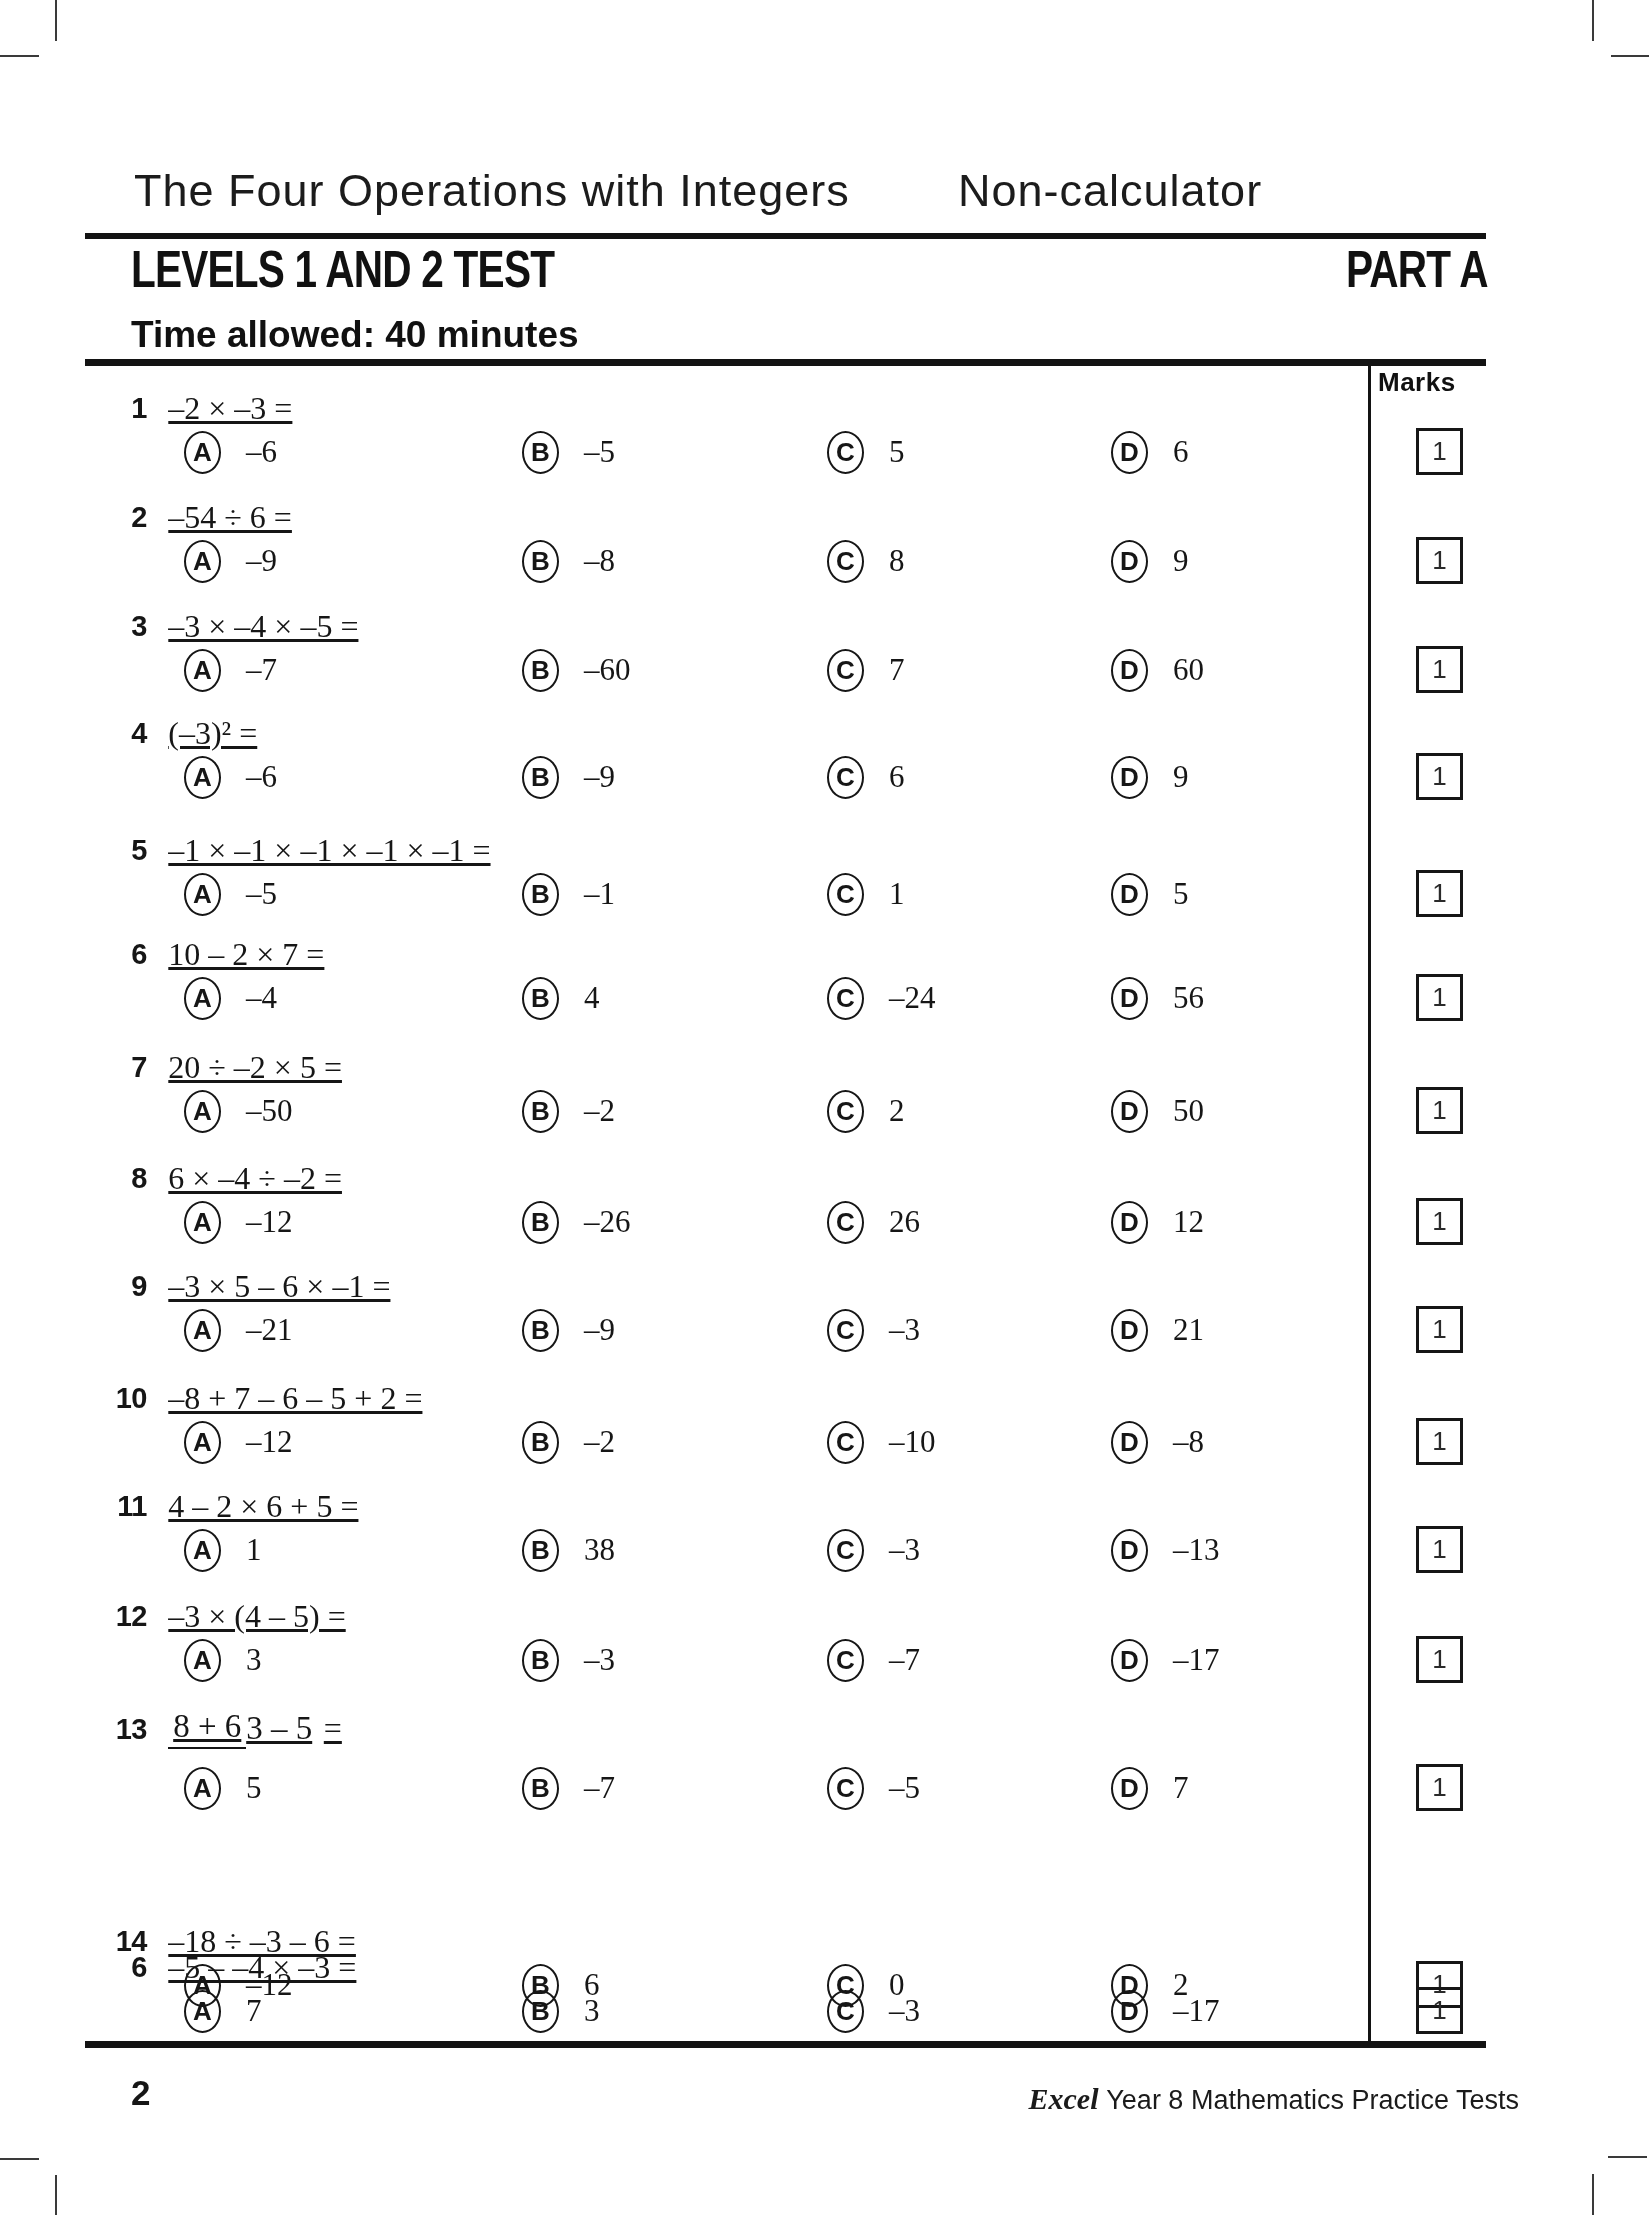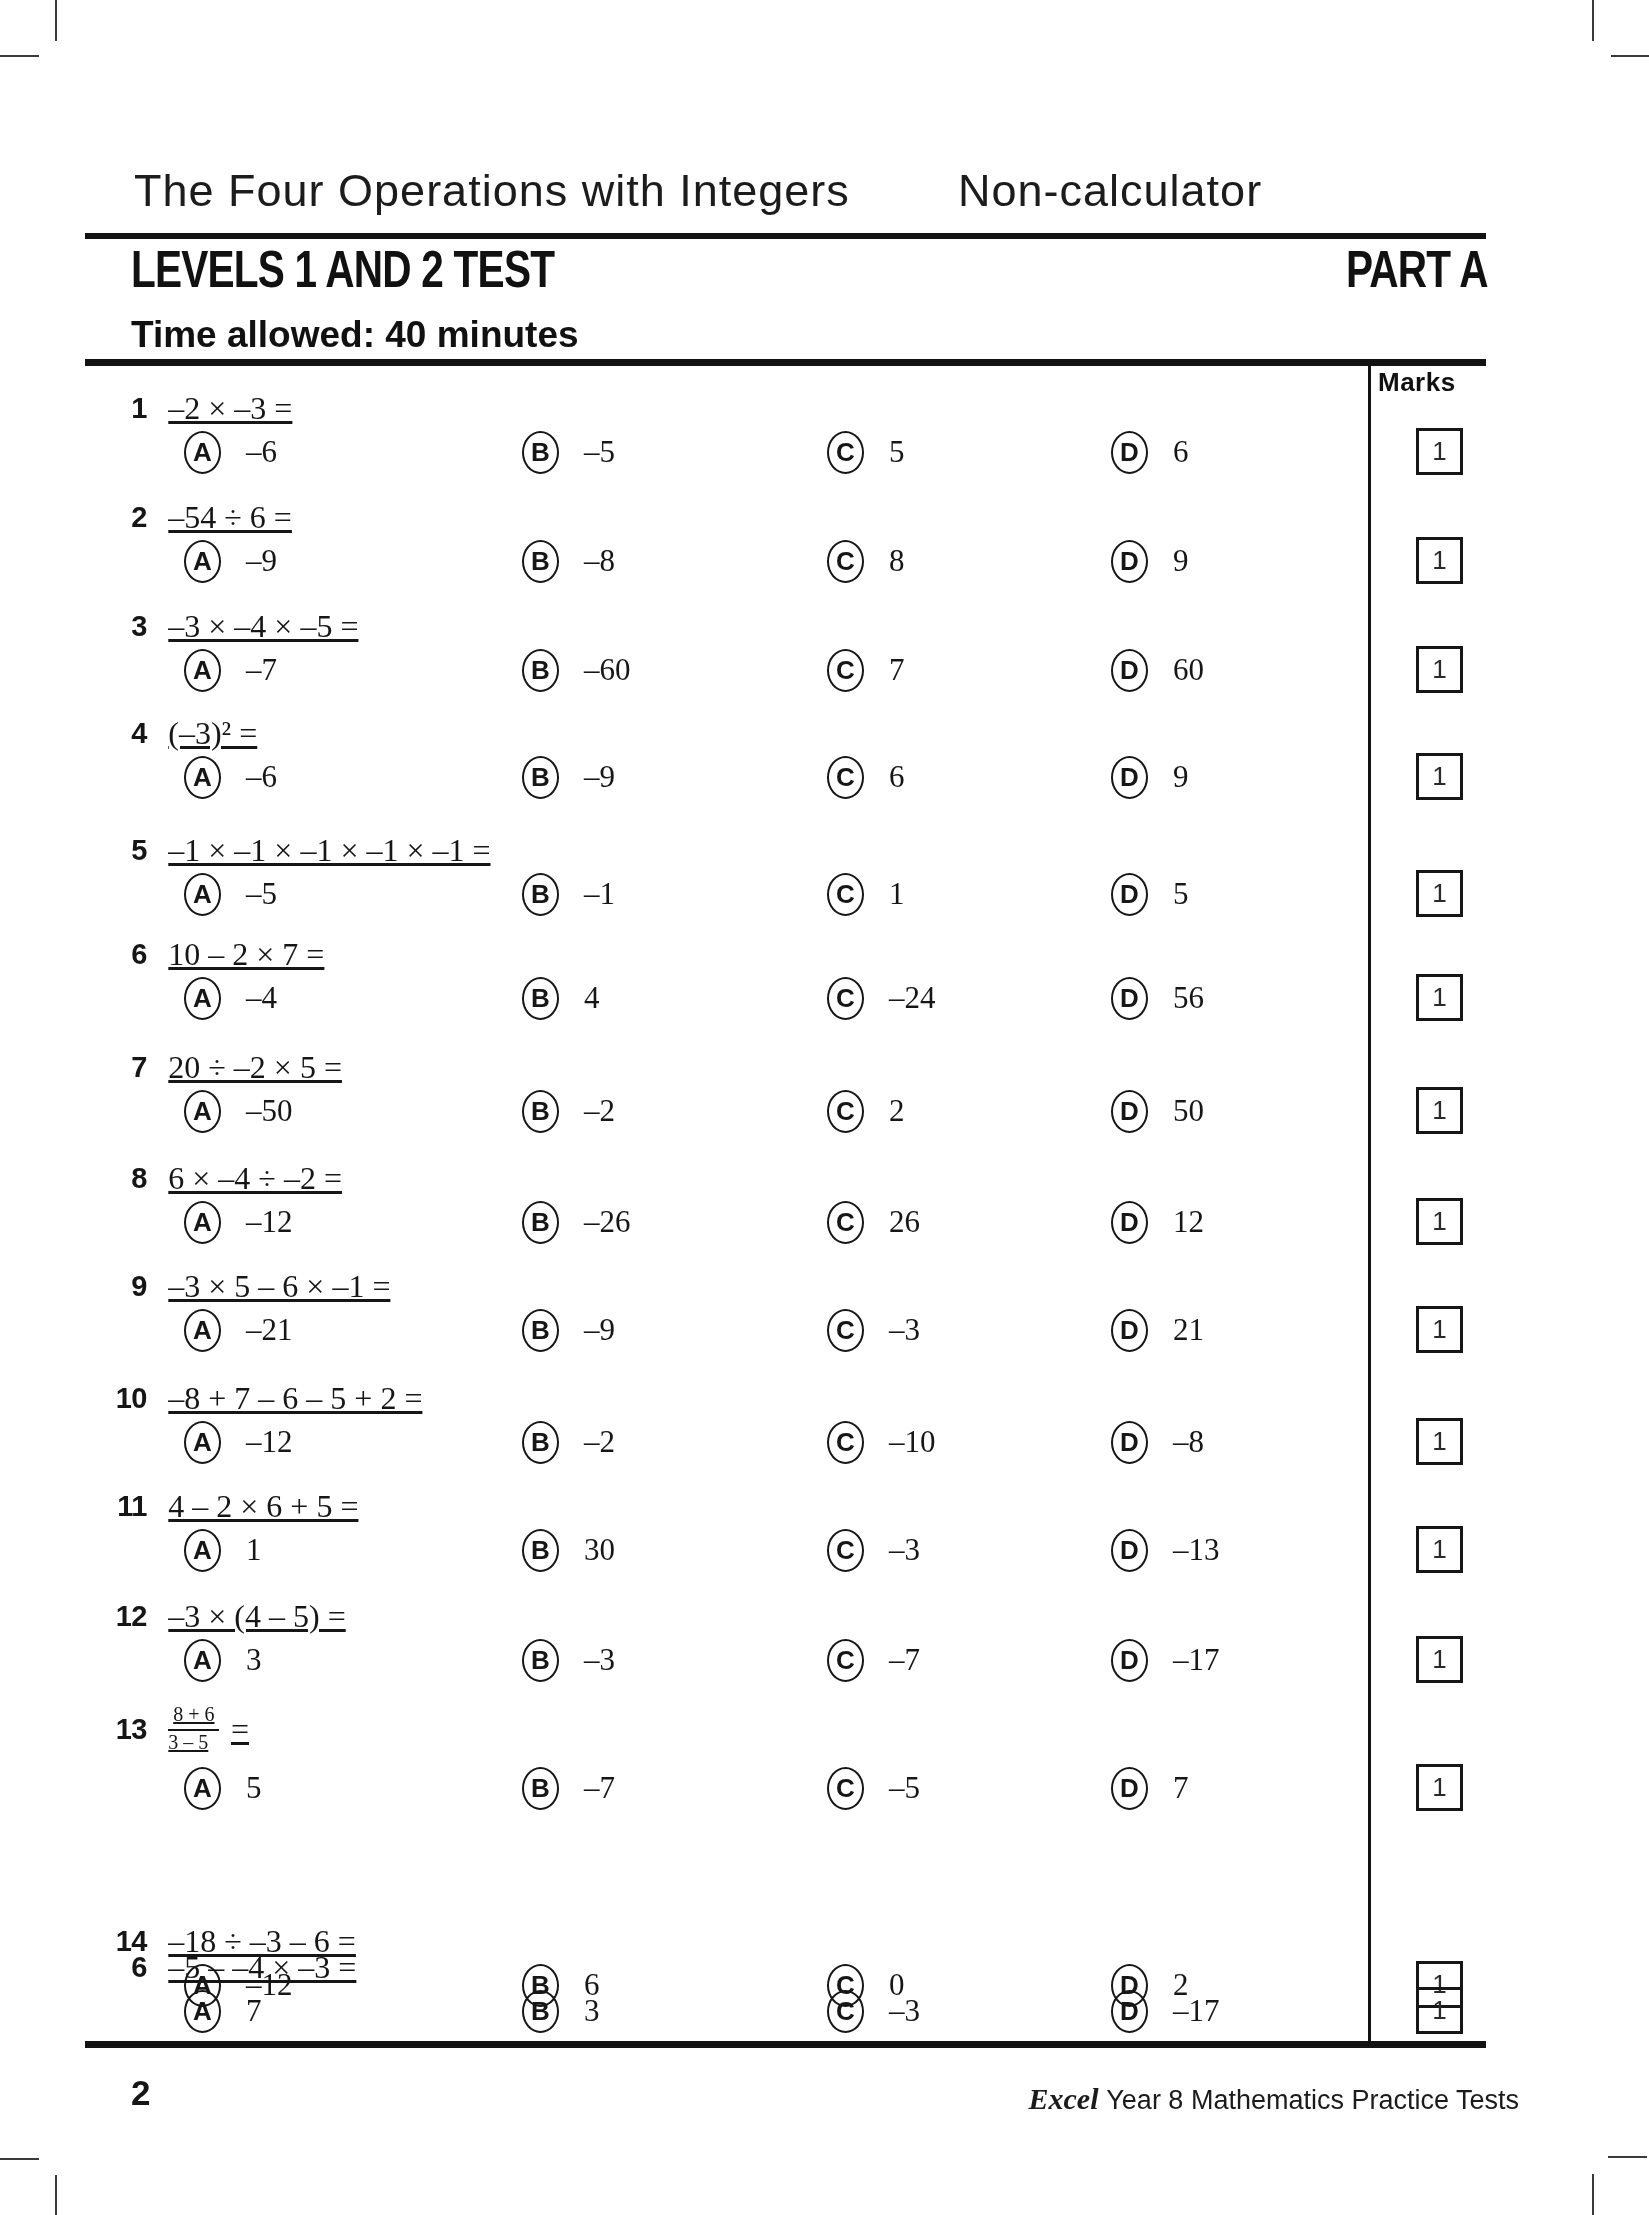--- a/index.html
+++ b/index.html
@@ -23,21 +23,21 @@
   #vdivider{position:absolute;left:1368px;top:359px;width:2.9px;height:1688px;background:#131313;}
   #marks-label{position:absolute;left:1378px;top:367px;font-size:26px;font-weight:700;letter-spacing:0.5px;color:#111;}
   #rule-bottom{left:85px;top:2041px;width:1401px;height:6.8px;}
 
   
   .q{position:absolute;left:85px;width:1401px;}
   .q-line1{display:flex;align-items:center;min-height:41px;}
   .q-tall .q-line1{min-height:72px;}
   .q-num{width:62px;text-align:right;font-size:29px;font-weight:700;letter-spacing:-0.5px;flex:none;}
   .q-expr{margin-left:21.3px;font-family:"Liberation Serif",serif;font-size:32px;white-space:nowrap;display:inline-flex;align-items:center;gap:11.6px;text-decoration:underline;}
-  .frac{display:inline-flex;flex-direction:column;text-align:left;font-size:20px;line-height:1.08;}
+  .frac{display:inline-flex;text-align:left;font-size:33px;line-height:1.08;}
   .fnum{border-bottom:2.9px solid #161616;padding:0 4.9px 2.9px;}
   .fden{padding-top:1.9px;}
   .q-opts{position:relative;height:50px;margin-top:1.9px;}
   .opt{position:absolute;top:0;display:flex;align-items:center;gap:25px;}
   .opt-0{left:99px;}.opt-1{left:437px;}.opt-2{left:742px;}.opt-3{left:1026px;}
   .circ{width:37px;height:43px;border:2.9px solid #161616;border-radius:50%;display:flex;align-items:center;justify-content:center;
         font-size:26px;font-weight:700;padding-top:1px;box-sizing:border-box;flex:none;}
   .val{font-family:"Liberation Serif",serif;font-size:31px;white-space:nowrap;}
   .markbox{position:absolute;left:1331px;top:-2.9px;width:41px;height:41px;border:3.9px solid #161616;
            display:flex;align-items:center;justify-content:center;font-size:26px;color:#2a2a2a;}
@@ -347,21 +347,21 @@
       <span class="q-num">11</span>
       <span class="q-expr">4 – 2 × 6 + 5 =</span>
     </div>
     <div class="q-opts">
       <span class="opt opt-0">
             <span class="circ">A</span>
             <span class="val">1</span>
           </span>
           <span class="opt opt-1">
             <span class="circ">B</span>
-            <span class="val">30</span>
+            <span class="val">38</span>
           </span>
           <span class="opt opt-2">
             <span class="circ">C</span>
             <span class="val">–3</span>
           </span>
           <span class="opt opt-3">
             <span class="circ">D</span>
             <span class="val">–13</span>
           </span>
           <span class="markbox">

